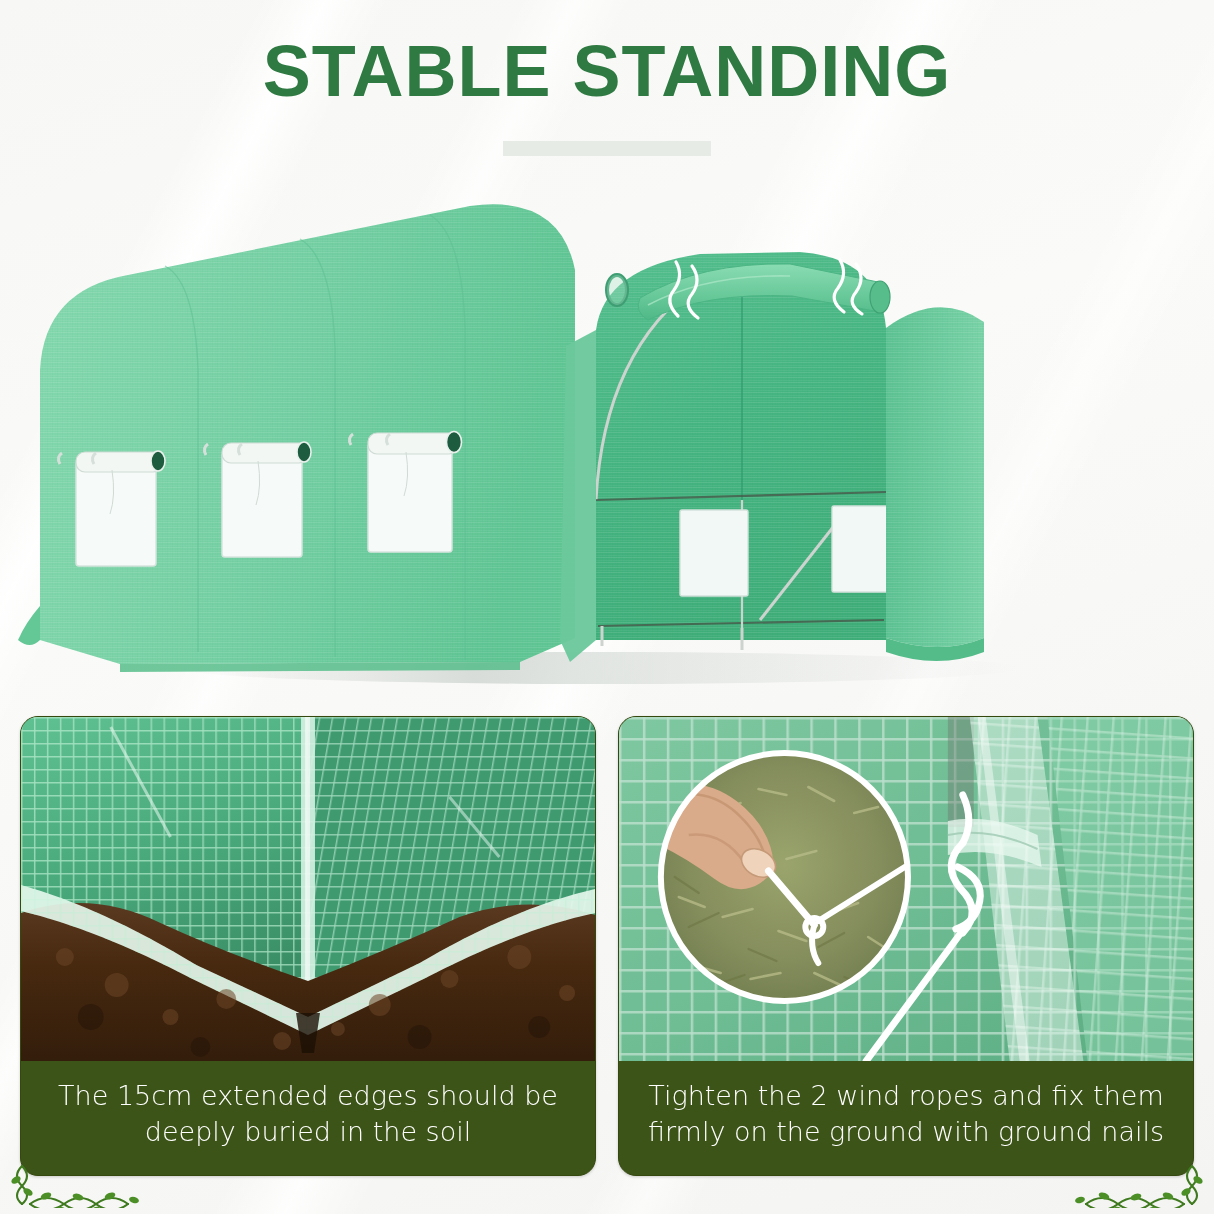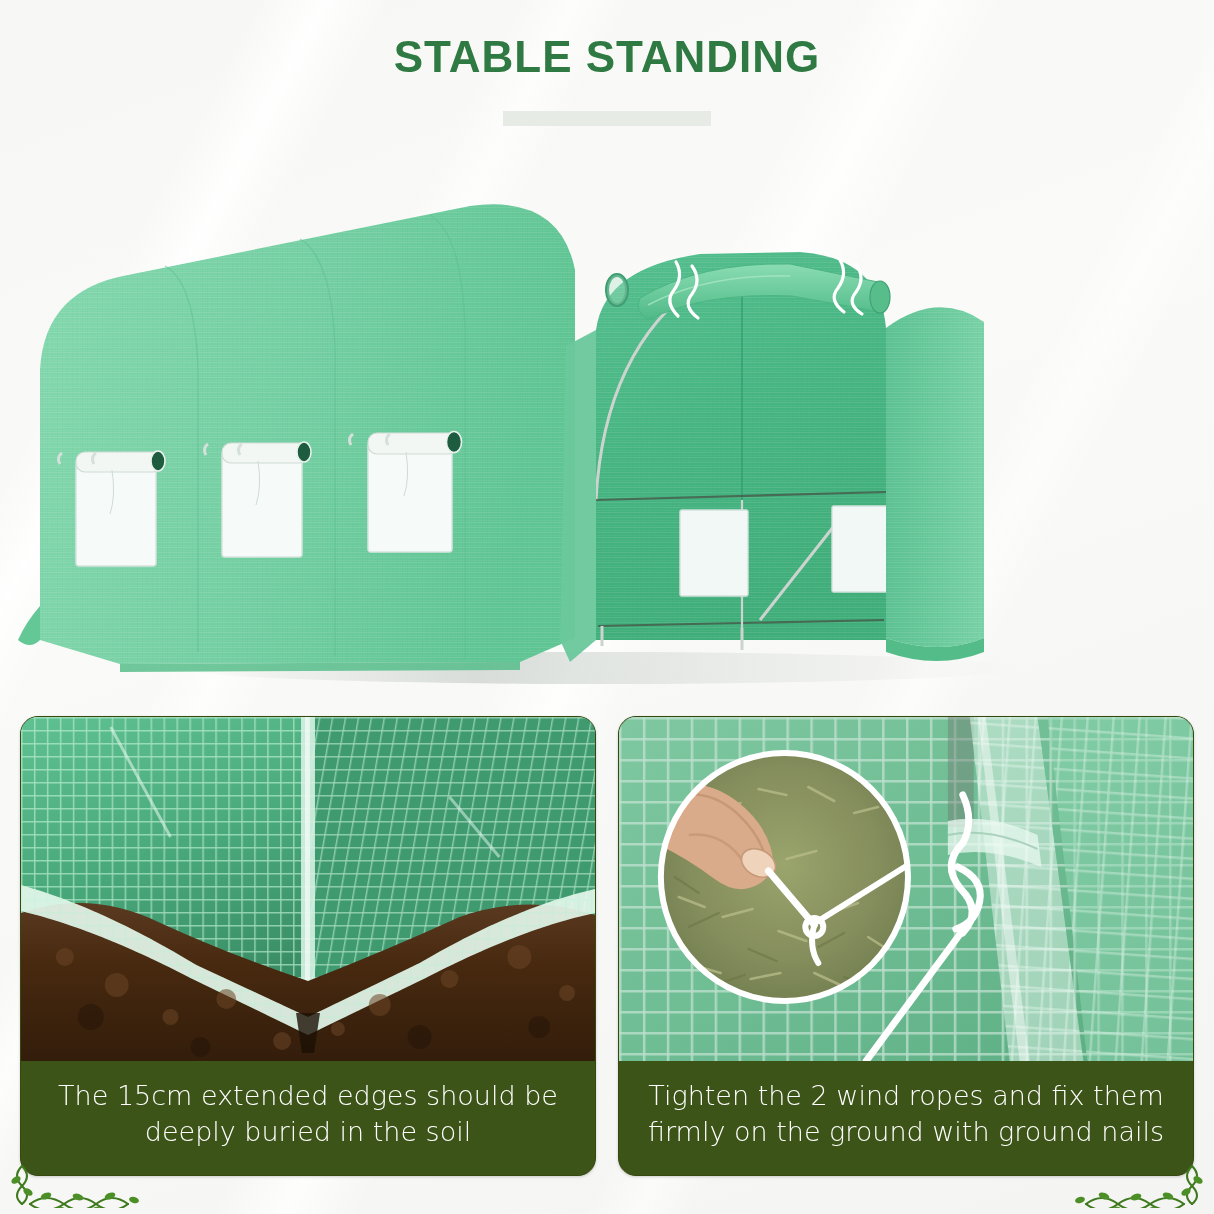--- a/index.html
+++ b/index.html
@@ -27,21 +27,21 @@
   }
 
   
   .title-block {
     position: absolute;
     top: 34px; left: 0; right: 0;
     text-align: center;
     z-index: 5;
   }
   .page-title {
-    font-size: 44px;
+    font-size: 72px;
     font-weight: bold;
     letter-spacing: 1px;
     color: #2f7a42;
     line-height: 1.05;
   }
   .title-rule {
     width: 208px;
     height: 15px;
     margin: 31px auto 0;
     background: #e7ebe6;

